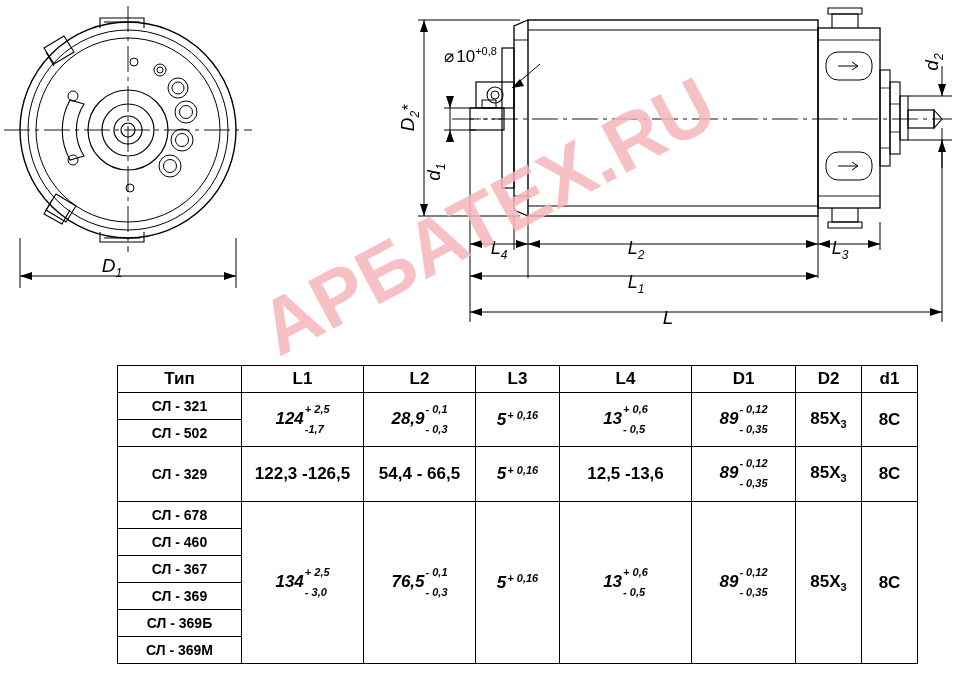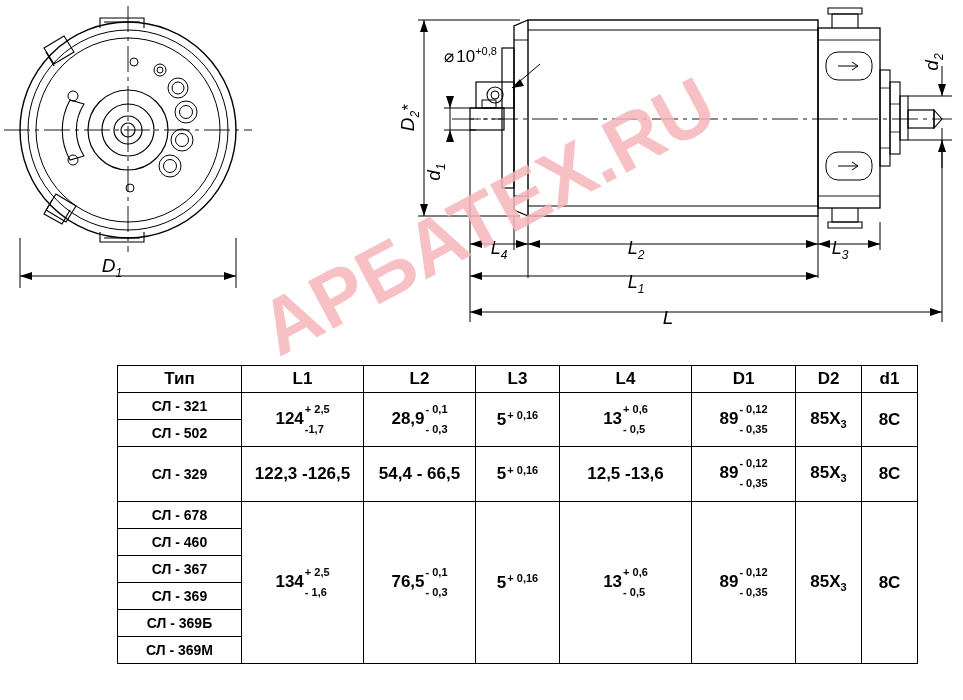--- a/index.html
+++ b/index.html
@@ -78,20 +78,21 @@
     font-size: 14px;
     height: 26px;
     white-space: nowrap;
   }
   td.val {
     font-size: 17px;
   }
   .tolnum {
     display: inline-block;
     white-space: nowrap;
+    font-style: italic;
   }
   .tol {
     display: inline-flex;
     flex-direction: column;
     justify-content: center;
     vertical-align: middle;
     font-size: 11px;
     line-height: 1.05;
     font-weight: bold;
     margin-left: 1px;
@@ -399,21 +400,21 @@
           </td>
           <td class="val"><span>85X<span class="sub">3</span></span></td>
           <td class="val">8C</td>
         </tr>
 
         <tr>
           <td class="type-cell">СЛ - 678</td>
           <td class="val" rowspan="6">
             <span class="tolnum"><span>134</span><span class="tol">
                   <span class="up">+ 2,5</span>
-                  <span class="lo">- 1,6</span>
+                  <span class="lo">- 3,0</span>
                 </span></span>
           </td>
           <td class="val" rowspan="6">
             <span class="tolnum"><span>76,5</span><span class="tol">
                   <span class="up">- 0,1</span>
                   <span class="lo">- 0,3</span>
                 </span></span>
           </td>
           <td class="val" rowspan="6">
             <span class="tolnum"><span>5</span><span class="tol">

